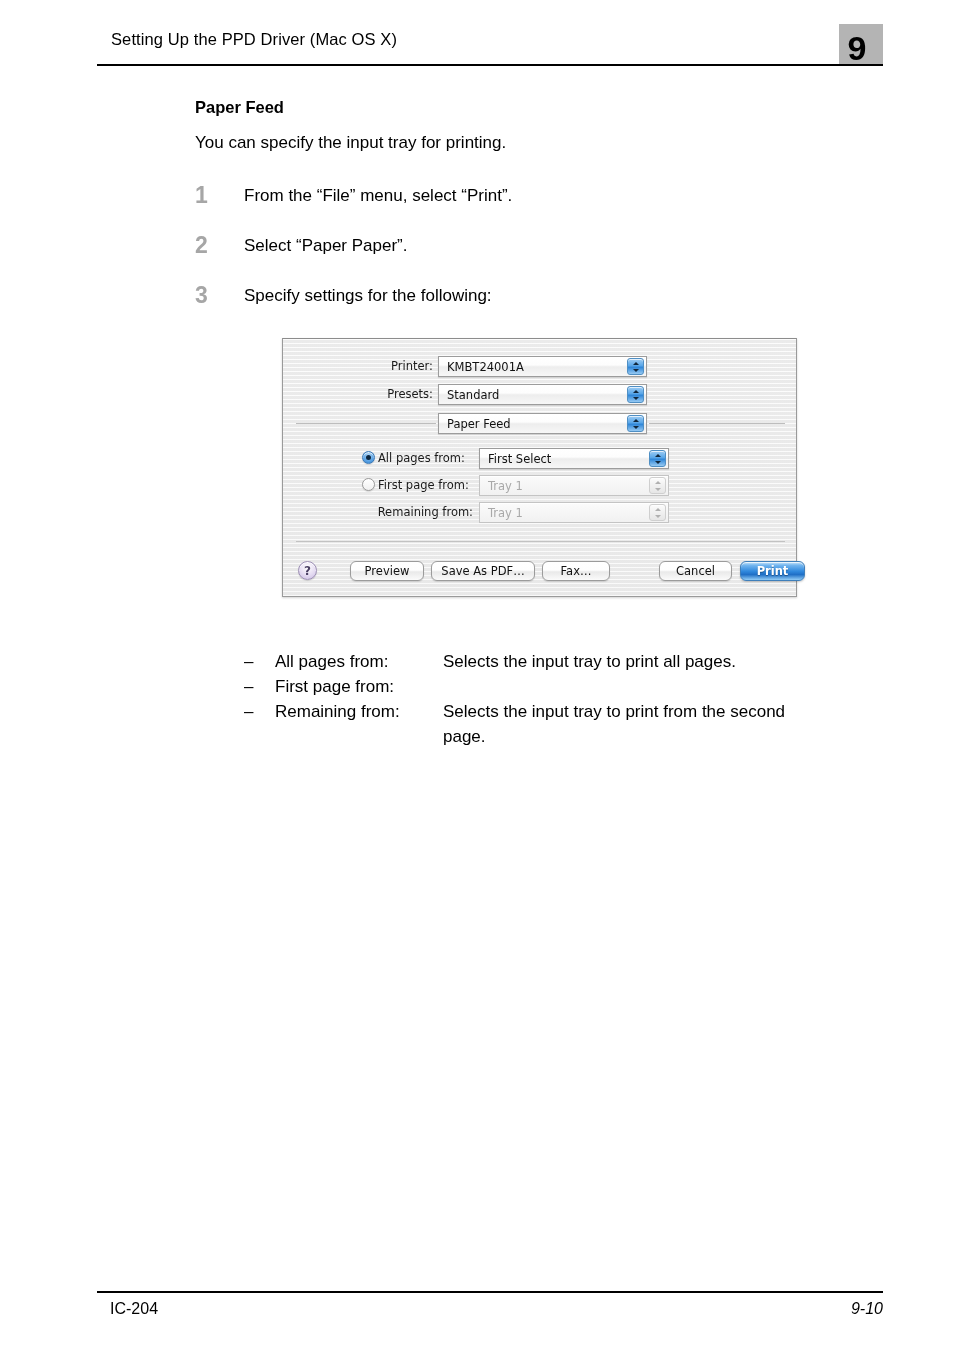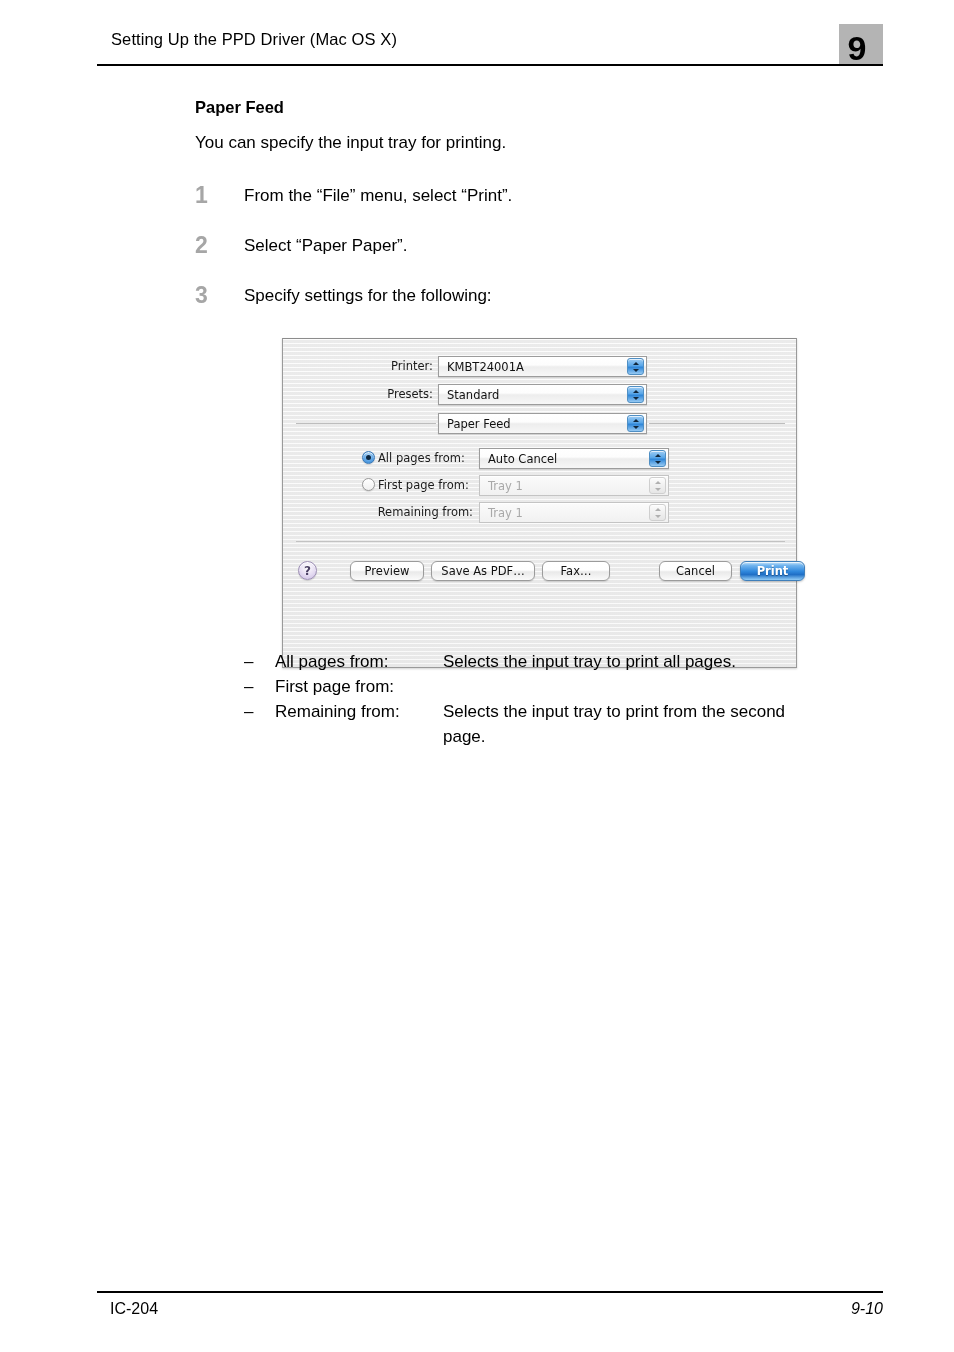--- a/index.html
+++ b/index.html
@@ -101,21 +101,21 @@
     top: 0px;
     font-size: 17px;
   }
 
   
   .dialog {
     position: absolute;
     left: 282px;
     top: 338px;
     width: 515px;
-    height: 330px;
+    height: 259px;
     background: #eeeeee;
     background: linear-gradient(180deg, #f2f2f2 0%, #eaeaea 100%);
     border: 1px solid #9a9a9a;
     border-top: 1px solid #8c8c8c;
     box-shadow: 0 1px 2px rgba(0,0,0,0.18);
     
     background-image:
       repeating-linear-gradient(180deg,
         rgba(255,255,255,0.75) 0px,
         rgba(255,255,255,0.75) 1px,
@@ -390,21 +390,21 @@
       <div class="popup" style="left:155px; width:209px;">
         <span class="popup-text">Paper Feed</span>
         <span class="popup-arrows"></span>
       </div>
     </div>
 
     <div class="dlg-row" style="left:0; top:109px; width:515px;">
       <span class="radio on" style="left:79px; top:3px;"></span>
       <div class="dlg-label" style="left:95px; width:95px; text-align:left;">All pages from:</div>
       <div class="popup" style="left:196px; width:190px;">
-        <span class="popup-text">Auto Cancel</span>
+        <span class="popup-text">First Select</span>
         <span class="popup-arrows"></span>
       </div>
     </div>
 
     <div class="dlg-row" style="left:0; top:136px; width:515px;">
       <span class="radio" style="left:79px; top:3px;"></span>
       <div class="dlg-label" style="left:95px; width:95px; text-align:left;">First page from:</div>
       <div class="popup disabled" style="left:196px; width:190px;">
         <span class="popup-text">Tray 1</span>
         <span class="popup-arrows"></span>

